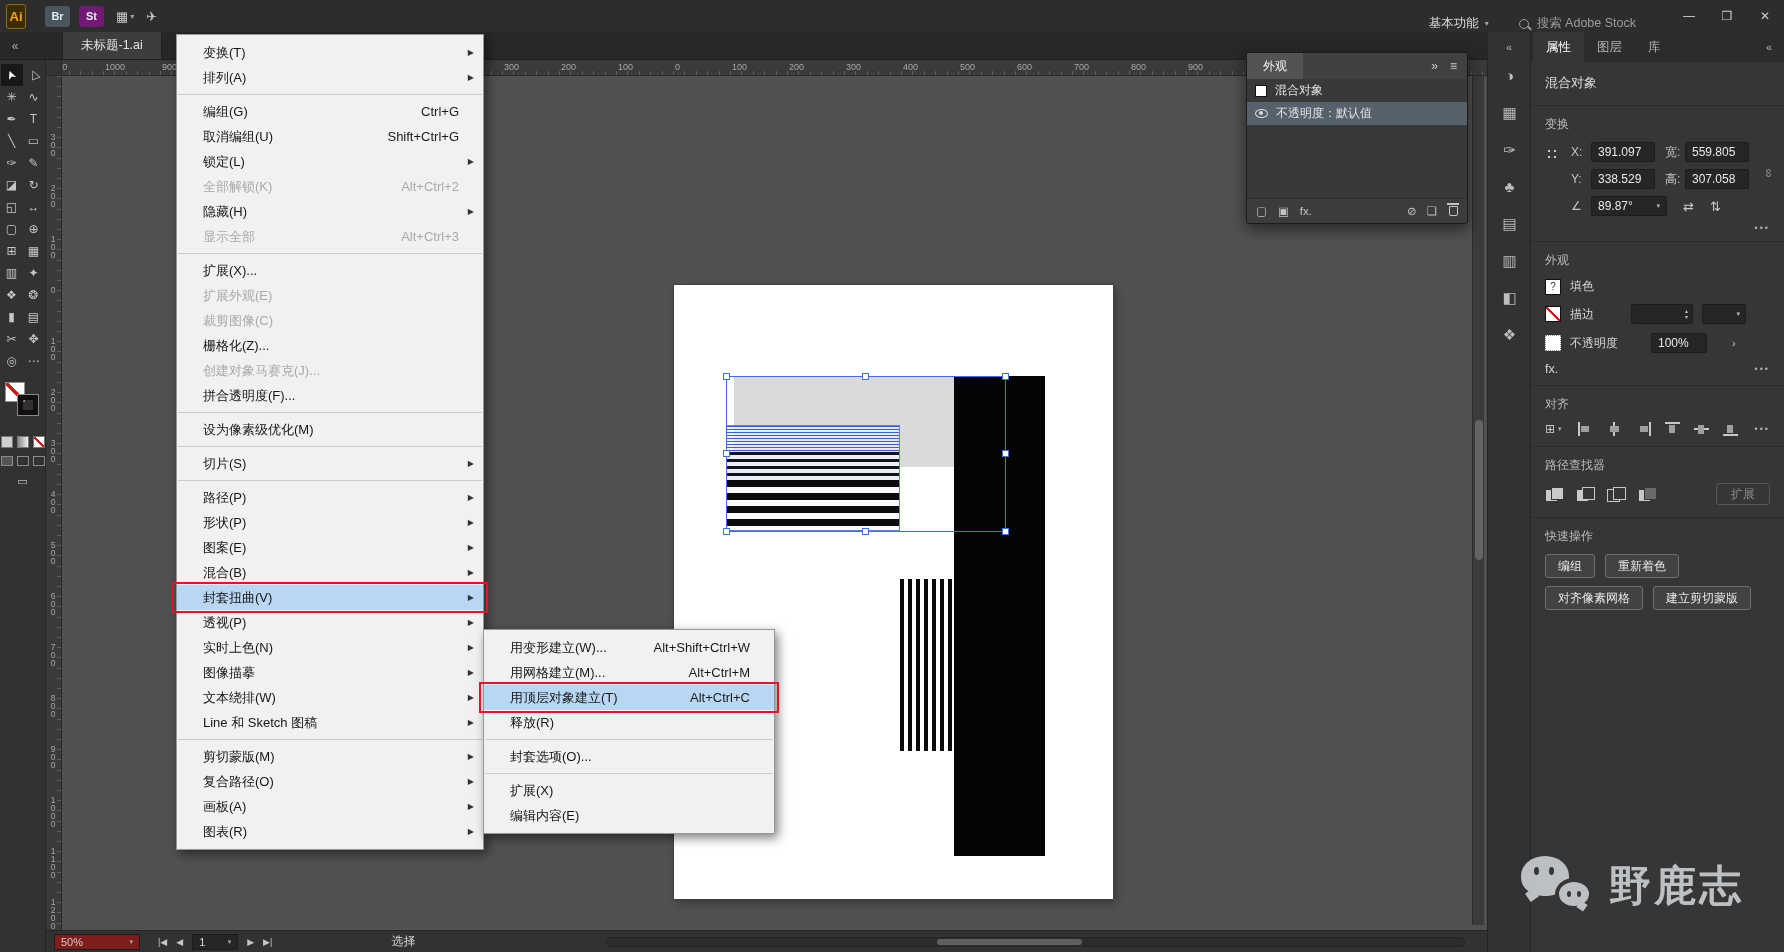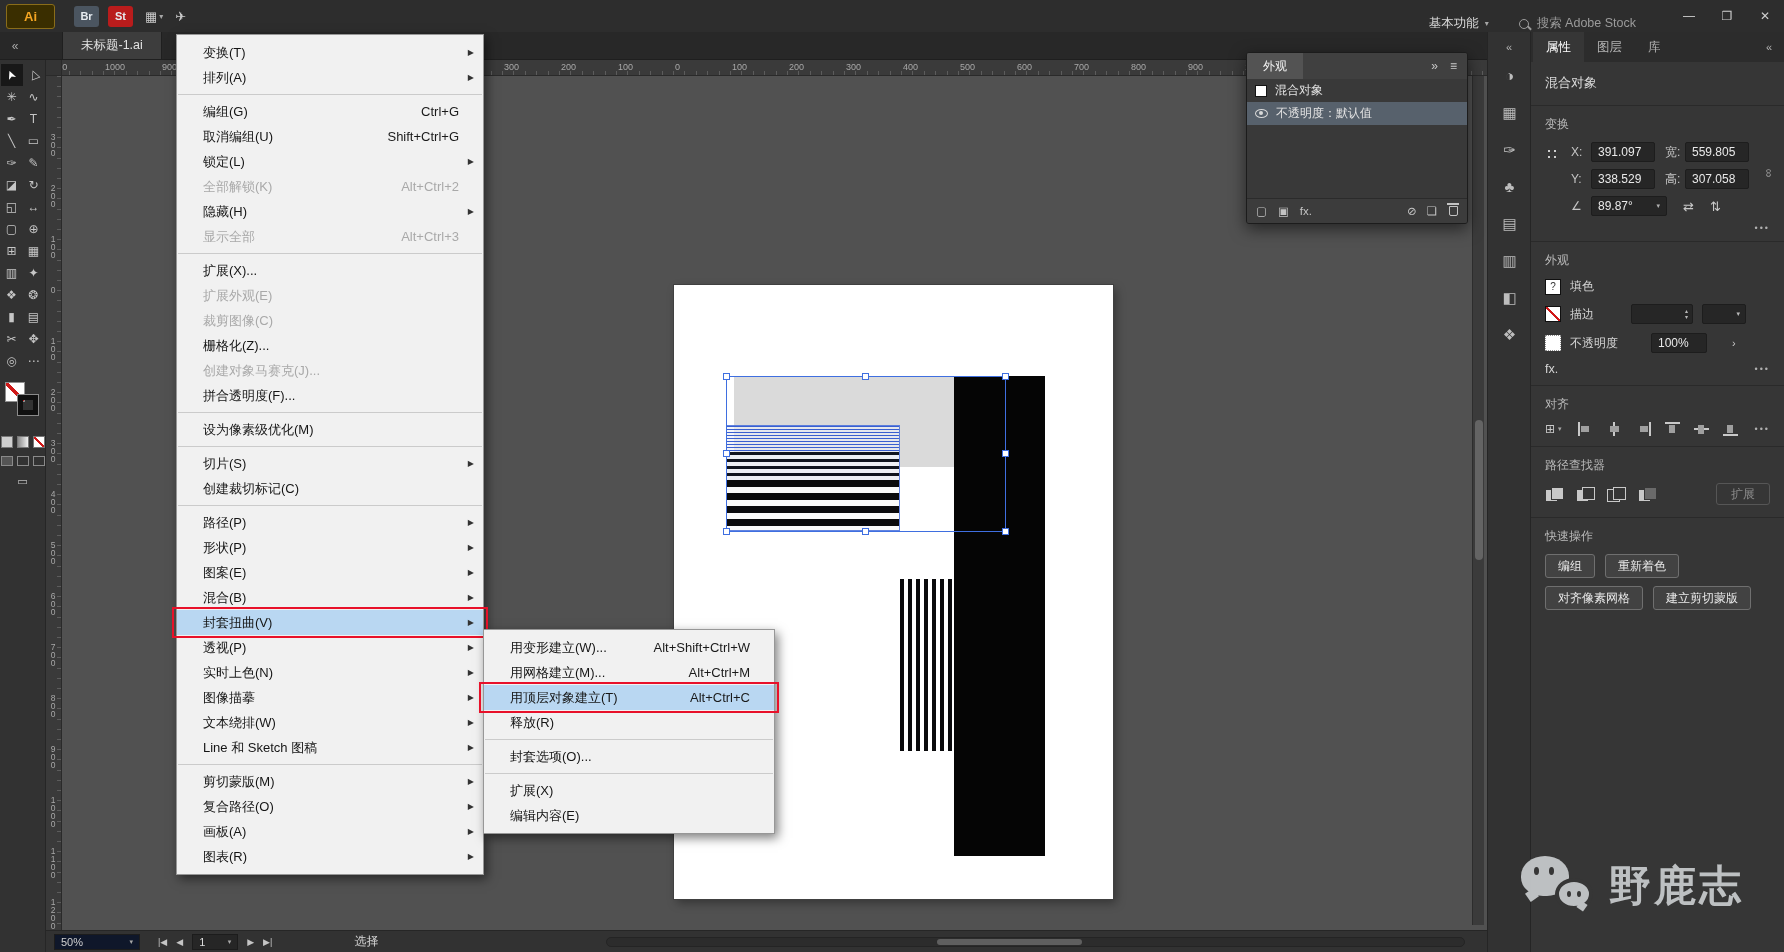--- a/index.html
+++ b/index.html
@@ -7,31 +7,31 @@
   --canvas-bg:#515151; --selected-row:#57616c; --ui-bg:#323232;
 }
 *{box-sizing:border-box;margin:0;padding:0}
 html,body{width:1784px;height:952px;overflow:hidden;background:#2d2d2d;
   font-family:"Liberation Sans","DejaVu Sans",sans-serif;}
 #app{position:relative;width:1784px;height:952px;color:#ddd;overflow:hidden}
 
 
 #menubar{position:absolute;top:0;left:0;width:1784px;height:32px;background:#2d2d2d;
   display:flex;align-items:center;padding-left:6px;z-index:30}
-#app-icon{width:49px;height:25px;border-radius:3px;background:#3a2e00;color:#f5a623;
+#app-icon{width:20px;height:25px;border-radius:3px;background:#3a2e00;color:#f5a623;
   border:1px solid #8a6d1a;font-weight:bold;font-size:13px;display:flex;align-items:center;
   justify-content:center;margin-right:10px;flex:none}
 #mb-items{display:flex;height:32px}
 .mb-item{position:relative;padding:0 10px;line-height:32px;font-size:13.5px;color:#e2e2e2;white-space:nowrap}
 .mb-item.open{background:#3c3c3c}
 .mb-item.redbox::after{content:"";position:absolute;inset:2px -3px;border:2px solid var(--annotation-red);
   border-radius:2px;pointer-events:none}
 .mb-sq{width:25px;height:21px;margin-left:9px;background:#4b5560;border-radius:3px;color:#e6ebf0;
   font-size:11px;font-weight:bold;display:flex;align-items:center;justify-content:center}
-.mb-sq.st{background:#b91c1c}
+.mb-sq.st{background:#701a75}
 .mb-ic{margin-left:12px;color:#c9c9c9;font-size:13px;display:flex;align-items:center}
 .mb-ic .dd{font-size:8px;margin-left:2px;color:#a6a6a6}
 #mb-right{margin-left:auto;display:flex;align-items:flex-end;height:32px}
 #workspace-switch{display:flex;align-items:center;gap:6px;color:#dcdcdc;font-size:12.5px;margin-right:30px}
 #workspace-switch .dd{font-size:8px;color:#a6a6a6}
 #stock-search{display:flex;align-items:center;gap:8px;color:#9b9b9b;font-size:12.5px;margin-right:34px}
 .mag{position:relative;width:10px;height:10px;border:1.5px solid #9b9b9b;border-radius:50%;flex:none}
 .mag::after{content:"";position:absolute;width:5px;height:1.5px;background:#9b9b9b;right:-4px;bottom:-1px;transform:rotate(45deg)}
 .win-btn{width:38px;height:32px;display:flex;align-items:center;justify-content:center;color:#cfcfcf;font-size:12px}
 
@@ -205,28 +205,28 @@
 .pf-exclude::after{background:#6a6a6a}
 .exp-btn{height:22px;padding:0 14px;border:1px solid #565656;border-radius:3px;color:#8b8b8b;
   font-size:12px;display:inline-flex;align-items:center;margin-left:auto}
 .qrow{display:flex;margin-bottom:8px}
 .qbtn{height:24px;background:#424242;border:1px solid #6f6f6f;border-radius:3px;color:#e8e8e8;
   font-size:12px;display:inline-flex;align-items:center;justify-content:center;padding:0 12px;margin-right:10px}
 
 
 #statusbar{position:absolute;left:46px;top:930px;width:1441px;height:22px;background:var(--ui-bg);
   border-top:1px solid #262626;display:flex;align-items:center;z-index:6;font-size:11px;color:#cfcfcf}
-#zoom-box{margin-left:8px;width:86px;height:16px;background:#0f172a;border:1px solid #1c1c1c;
+#zoom-box{margin-left:8px;width:86px;height:16px;background:#7f1d1d;border:1px solid #1c1c1c;
   display:flex;align-items:center;padding:0 6px}
 #zoom-box .dd{margin-left:auto;font-size:7px;color:#a8a8a8}
 #ab-nav{display:flex;align-items:center;gap:9px;margin-left:18px;font-size:9px;color:#c5c5c5}
 #ab-box{width:46px;height:16px;background:#262626;border:1px solid #1c1c1c;display:flex;align-items:center;
   padding:0 6px;font-size:11px;color:#ddd}
 #ab-box .dd{margin-left:auto;font-size:7px;color:#a8a8a8}
-#tool-status{margin-left:82px;font-size:12px;color:#d8d8d8}
+#tool-status{margin-left:119px;font-size:12px;color:#d8d8d8}
 #hscroll{position:absolute;left:560px;right:22px;top:6px;height:10px;background:#2c2c2c;
   border:1px solid #242424;border-radius:5px}
 #hscroll .th{position:absolute;left:330px;width:145px;top:1px;bottom:1px;background:#5f5f5f;border-radius:4px}
 
 
 #watermark{position:absolute;right:40px;bottom:36px;display:flex;align-items:center;gap:14px;z-index:50;opacity:.94}
 #wm-icon{position:relative;width:74px;height:60px}
 .wb1{position:absolute;left:0;top:0;width:48px;height:40px;background:#c6c9cb;border-radius:50% 50% 46% 46%}
 .wb1::before,.wb1::after{content:"";position:absolute;top:11px;width:5px;height:8px;background:#363636;border-radius:50%}
 .wb1::before{left:13px}.wb1::after{left:28px}
@@ -501,23 +501,20 @@
       </div>
       <div class="msep"></div>
       <div class="mrow">
         <span class="ml">设为像素级优化(M)</span>
       </div>
       <div class="msep"></div>
       <div class="mrow">
         <span class="ml">切片(S)</span>
         <span class="marr">▶</span>
       </div>
-      <div class="mrow">
-        <span class="ml">创建裁切标记(C)</span>
-      </div>
       <div class="msep"></div>
       <div class="mrow">
         <span class="ml">路径(P)</span>
         <span class="marr">▶</span>
       </div>
       <div class="mrow">
         <span class="ml">形状(P)</span>
         <span class="marr">▶</span>
       </div>
       <div class="mrow">

